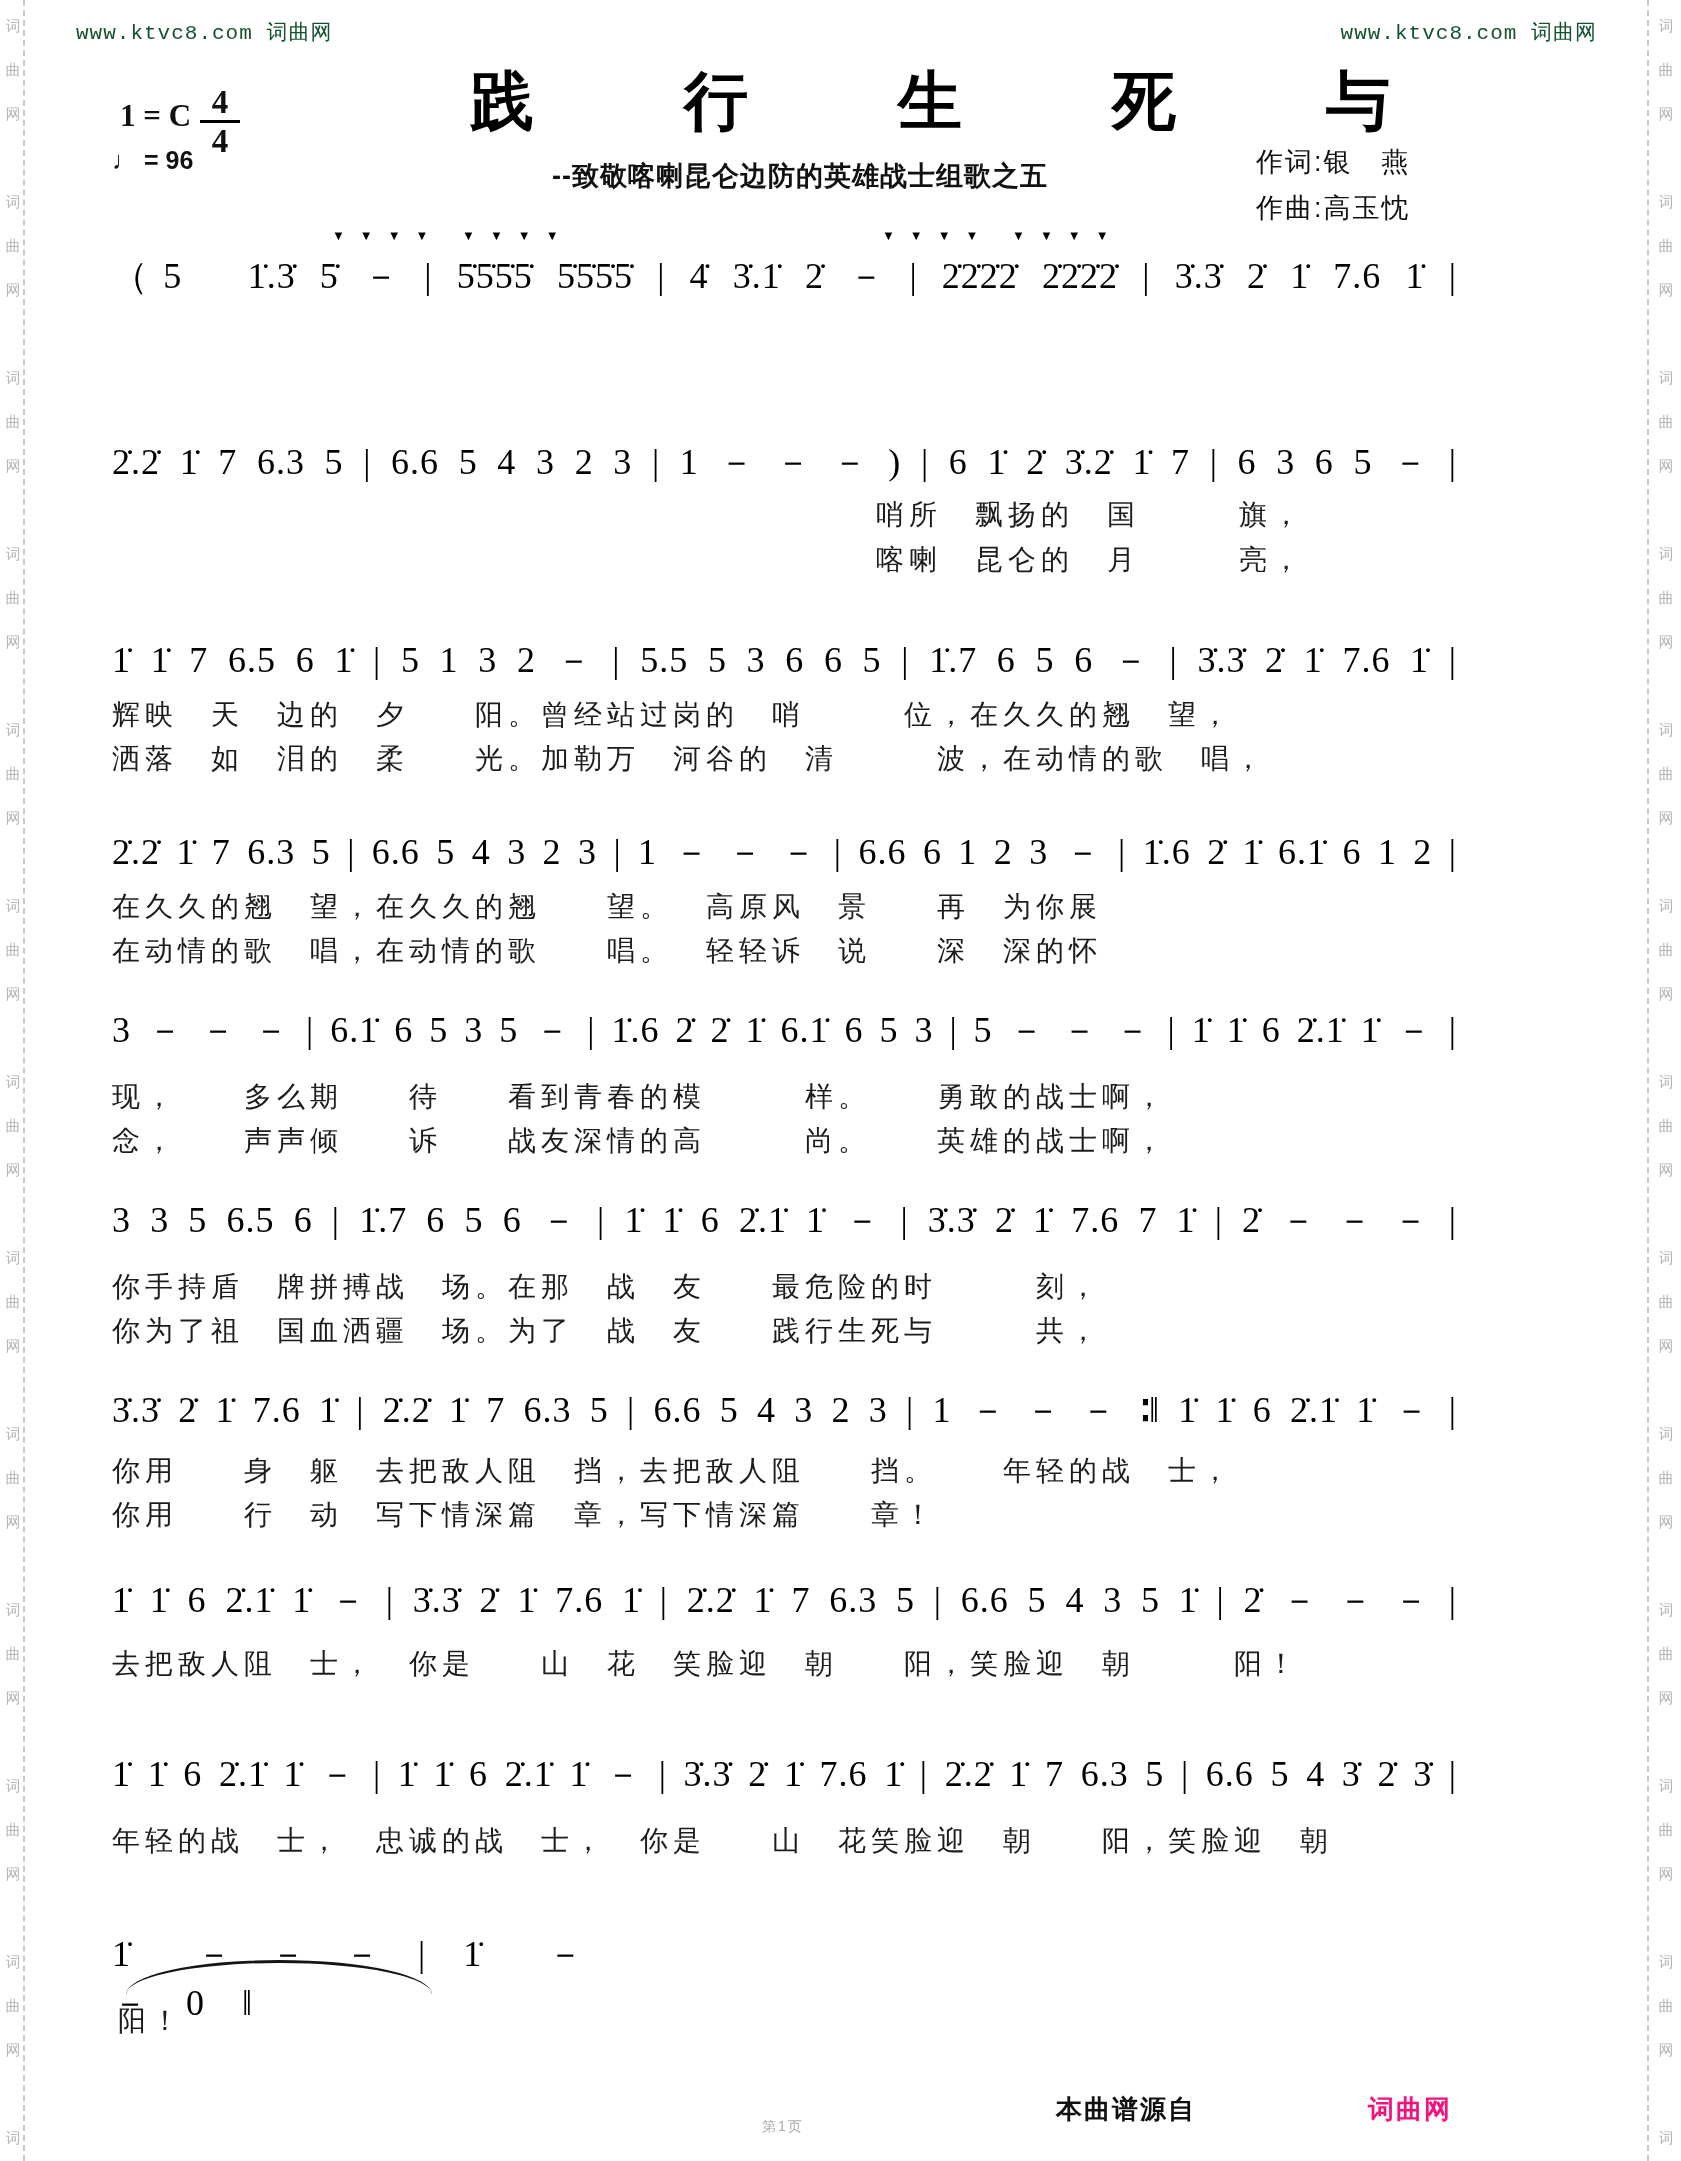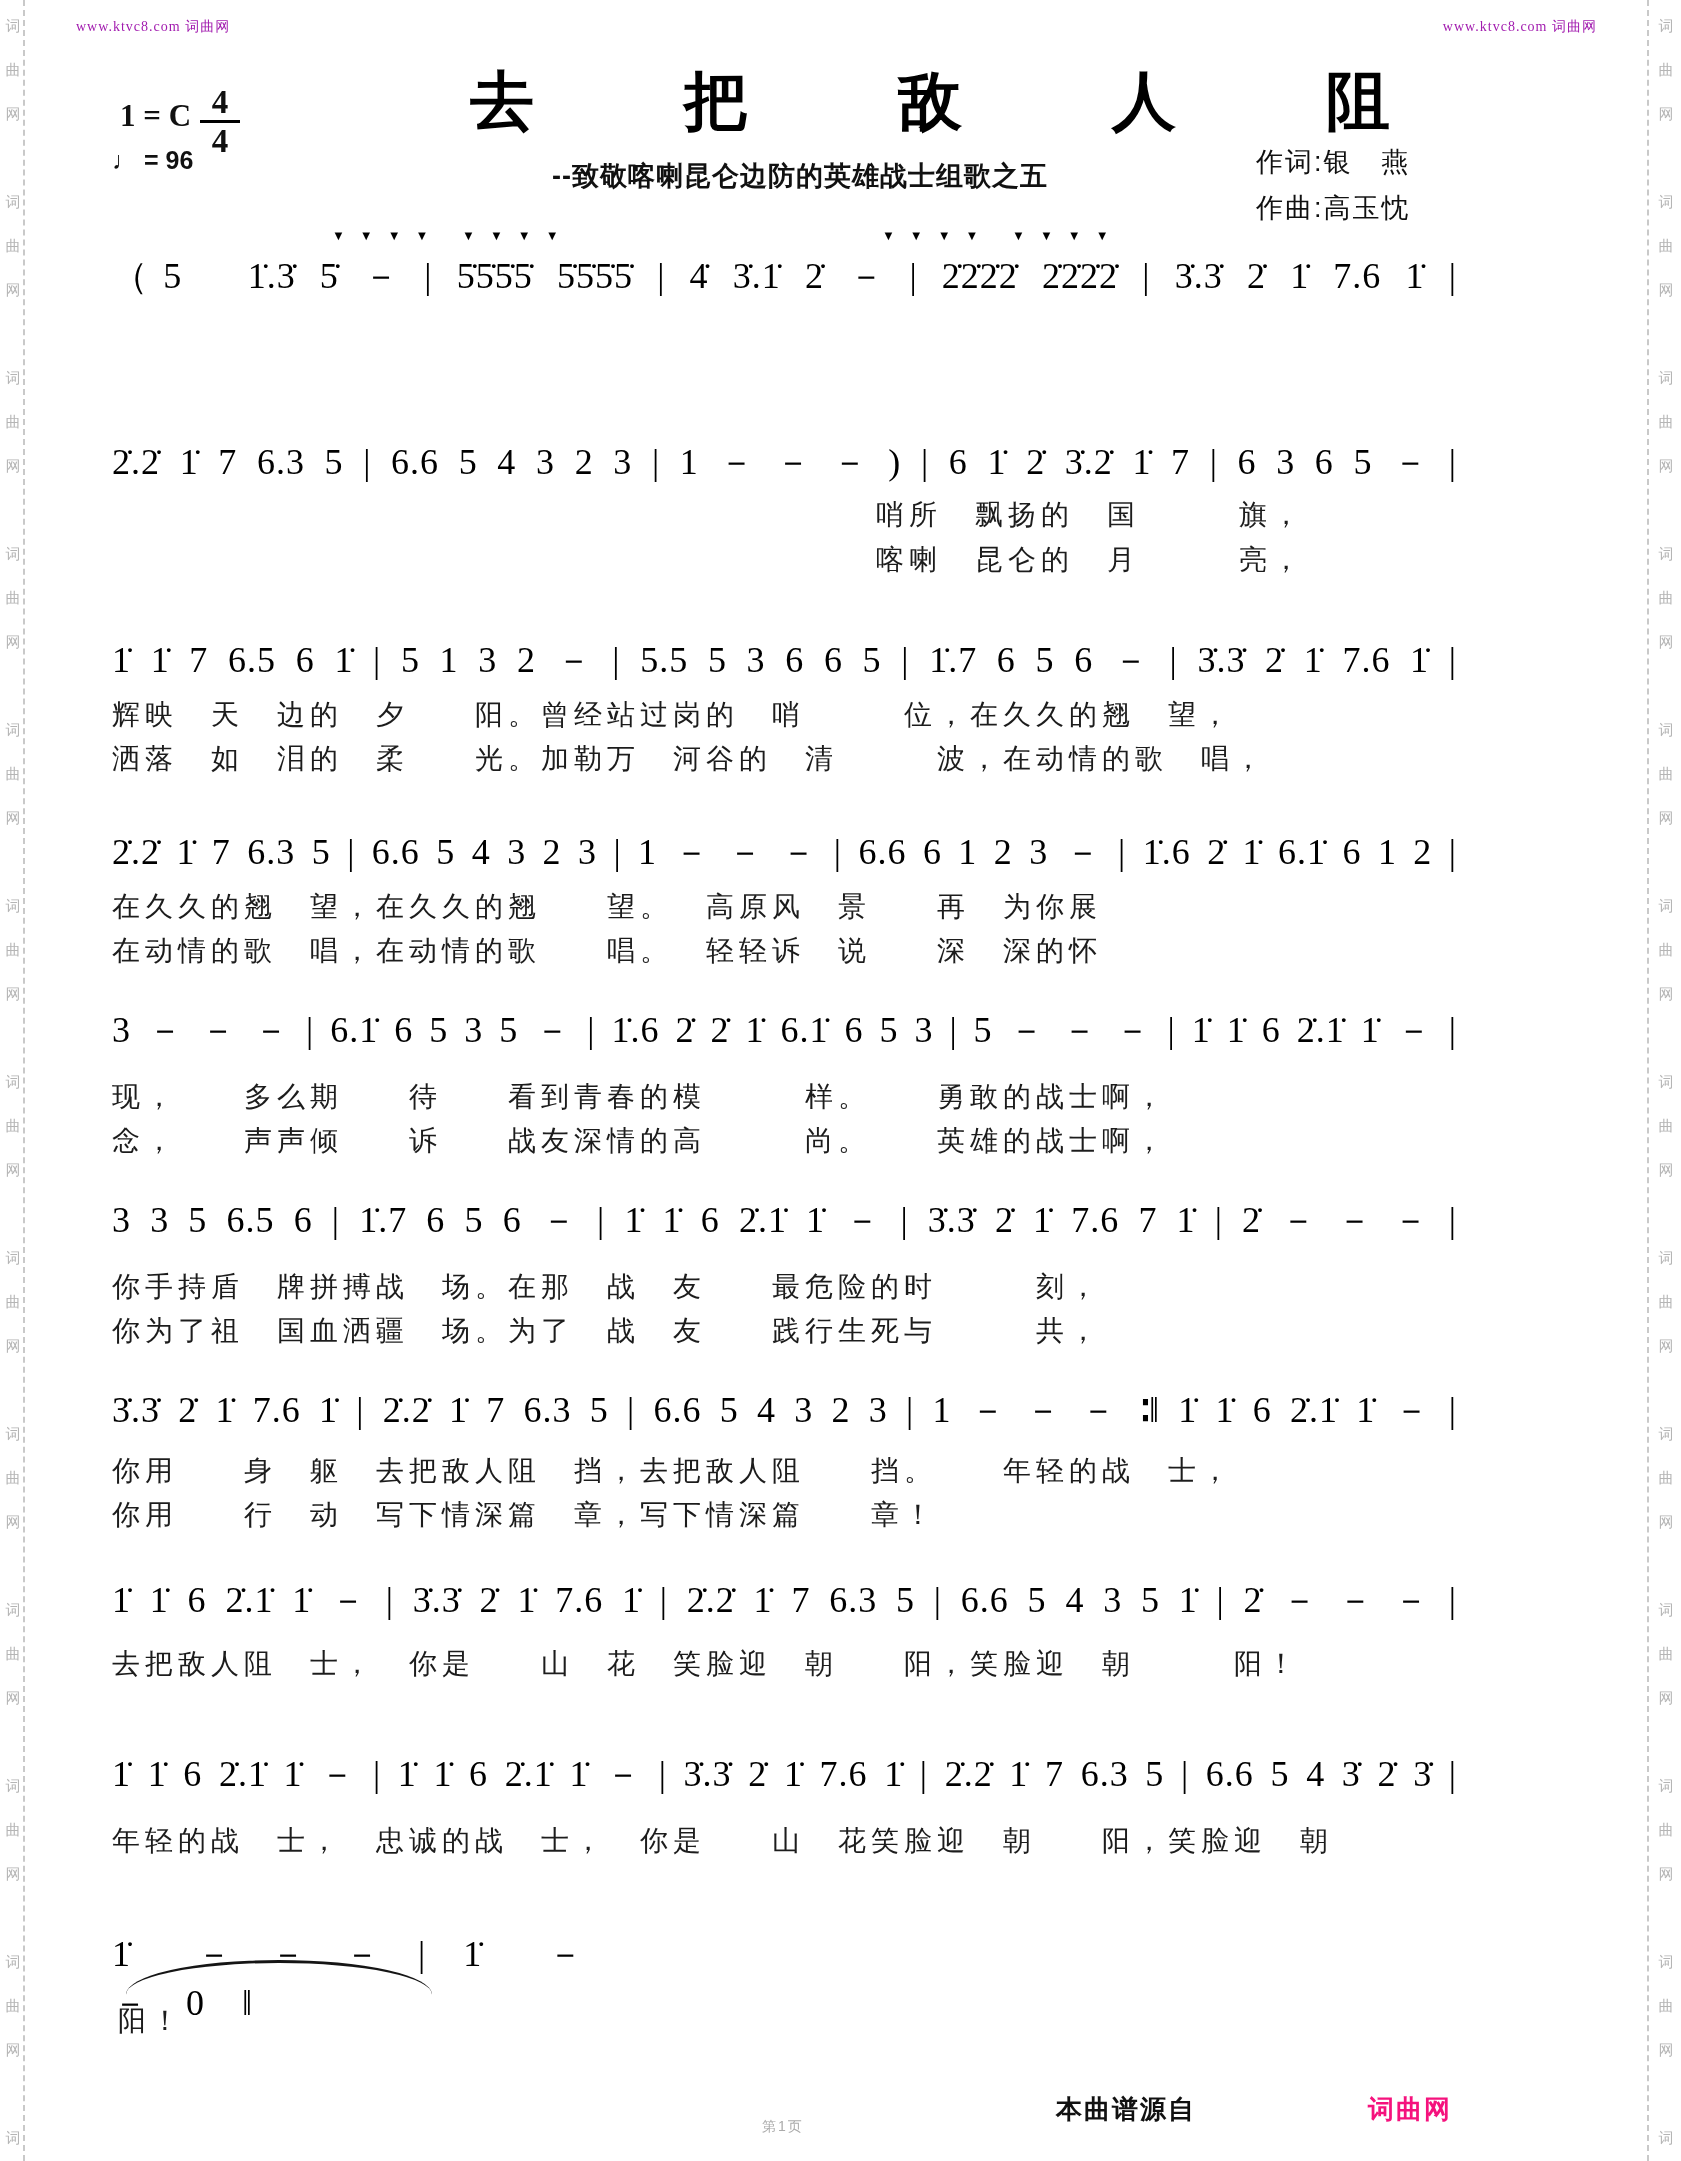--- a/index.html
+++ b/index.html
@@ -7,22 +7,22 @@
         font-family:"Liberation Sans", sans-serif;color:#111;}
   
   .side-col{position:absolute;top:4px;width:20px;font-size:15px;line-height:44px;
             color:#b5b5b5;white-space:pre-line;text-align:center;}
   .side-col.left{left:3px;}
   .side-col.right{left:1656px;}
   .dash-line{position:absolute;top:0;height:2161px;width:0;border-left:2px dashed #c9c9c9;}
   .dash-line.left{left:23px;}
   .dash-line.right{left:1647px;}
   
-  .wm-top{position:absolute;top:18px;font-family:Liberation Serif, serif;
-          font-size:14px;color:#a21caf;letter-spacing:1px;}
+  .wm-top{position:absolute;top:18px;font-family:Liberation Mono, monospace;
+          font-size:21px;color:#14532d;letter-spacing:1px;}
   .wm-top.left{left:76px;}
   .wm-top.right{right:84px;}
   
   .title{position:absolute;left:470px;top:58px;font-size:64px;font-weight:bold;
          letter-spacing:150px;white-space:nowrap;color:#000;}
   .subtitle{position:absolute;left:552px;top:158px;font-size:27px;font-weight:bold;
             letter-spacing:1px;white-space:nowrap;}
   .credit{position:absolute;left:1256px;font-size:27px;letter-spacing:2px;white-space:nowrap;}
   .credit.lyr{top:144px;} .credit.cmp{top:190px;}
   .keysig{position:absolute;left:120px;top:98px;font-family:"Liberation Serif",serif;
@@ -152,21 +152,21 @@
 
 词
 曲
 网</div>
   <div class="dash-line left"></div>
   <div class="dash-line right"></div>
 
   <div class="wm-top left">www.ktvc8.com 词曲网</div>
   <div class="wm-top right">www.ktvc8.com 词曲网</div>
 
-  <div class="title">去把敌人阻</div>
+  <div class="title">践行生死与</div>
   <div class="subtitle">--致敬喀喇昆仑边防的英雄战士组歌之五</div>
   <div class="credit lyr">作词:银　燕</div>
   <div class="credit cmp">作曲:高玉忱</div>
   <div class="keysig">1 = C</div>
   <div class="meter">
     <div class="num">4</div>
     <div class="den">4</div>
   </div>
   <div class="tempo">
     <span>♩</span>

